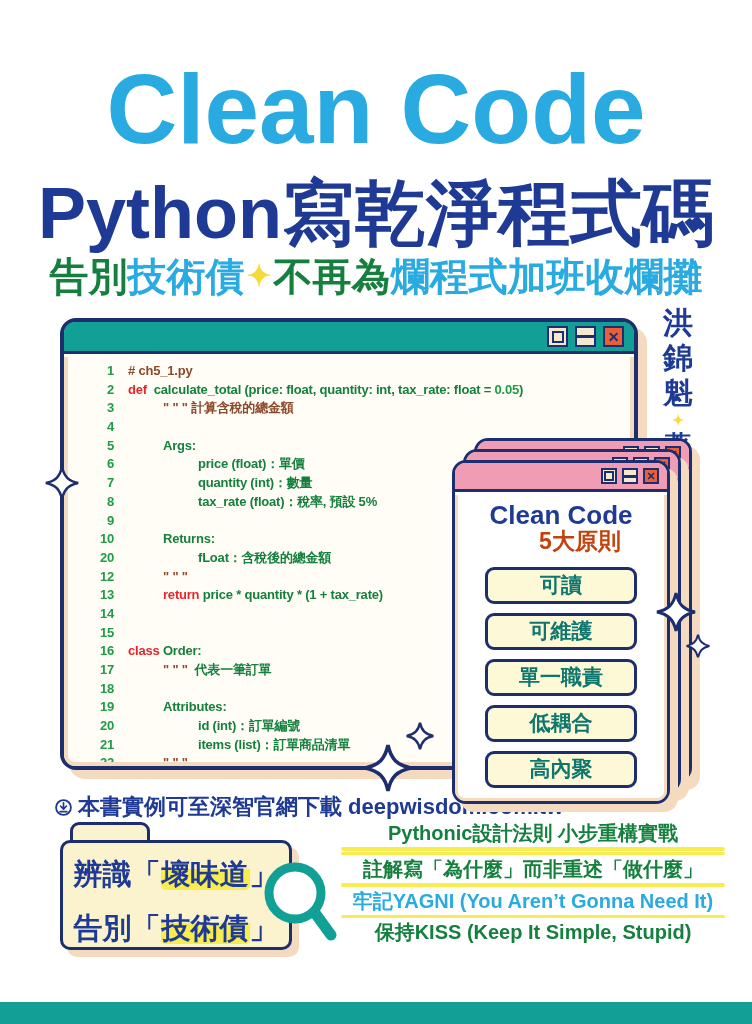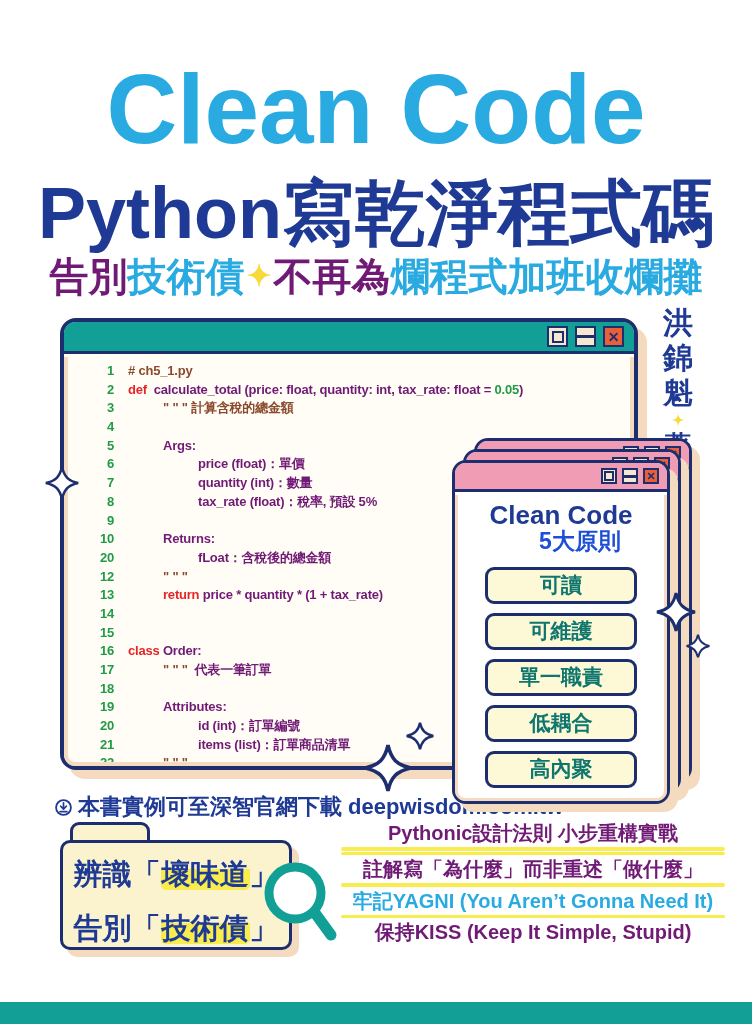--- a/index.html
+++ b/index.html
@@ -7,21 +7,21 @@
   .cover { position:relative; width:752px; height:1024px; background:#ffffff; overflow:hidden;
            font-family:"Liberation Sans", sans-serif; margin:0 auto; }
 
   
   .t-main { position:absolute; top:60px; left:0; width:100%; text-align:center;
             font-size:98px; line-height:1; font-weight:800; letter-spacing:0px; color:#29abe2; }
   .t-sub  { position:absolute; top:174px; left:0; width:100%; text-align:center;
             font-size:72px; line-height:1.1; font-weight:800; color:#1e3a94; }
   .t-tag  { position:absolute; top:256px; left:0; width:100%; text-align:center;
             font-size:39px; line-height:1.1; font-weight:800; white-space:nowrap; }
-  .c-navy  { color:#701a75; }
+  .c-navy  { color:#15803d; }
   .c-blue  { color:#29abe2; }
   .c-red   { color:#e52528; }
   .c-green { color:#1f9c46; }
   .c-brown { color:#8c4a2d; }
   .t-star { color:#f8d93c; font-size:30px; vertical-align:4px; padding:0 2px; }
 
   
   .author { position:absolute; left:654px; top:308px; width:48px; display:flex; flex-direction:column;
             align-items:center; gap:5px; color:#1e3a94; font-weight:800; }
   .author .ch { font-size:30px; line-height:1; }
@@ -58,21 +58,21 @@
   .pcard-bar { height:29px; background:#f09cb4; border-radius:10px 10px 0 0;
                border-bottom:3px solid #1d2e6e; display:flex; align-items:center;
                justify-content:flex-end; padding-right:8px; gap:5px; }
   .pcard-inner { position:absolute; left:0; top:32px; right:0; bottom:0;
                  border:3px solid #f4dbc0; border-top:none; border-radius:0 0 10px 10px; }
   .p-back   { left:474px; top:438px; z-index:2; }
   .p-middle { left:463px; top:449px; z-index:3; }
   .p-front  { left:452px; top:460px; z-index:4; }
   .p-title  { margin-top:7px; text-align:center; color:#1e3a94; font-weight:800;
               font-size:26px; line-height:1.05; }
-  .p-title2 { text-align:center; color:#1d4ed8; font-weight:800; font-size:23px; line-height:1.1;margin-left:38px; }
+  .p-title2 { text-align:center; color:#c2410c; font-weight:800; font-size:23px; line-height:1.1;margin-left:38px; }
   .p-btns { margin-top:12px; display:flex; flex-direction:column; gap:9px; align-items:center; }
   .p-btn { width:152px; height:37px; background:#fdf9d7; border:3px solid #1d2e6e; border-radius:9px;
            display:flex; align-items:center; justify-content:center;
            color:#0f766e; font-size:21px; font-weight:800; }
 
   
   .sparkle { position:absolute; z-index:6; }
 
   
   .dl-note { position:absolute; left:55px; top:792px; display:flex; align-items:center; gap:6px;

